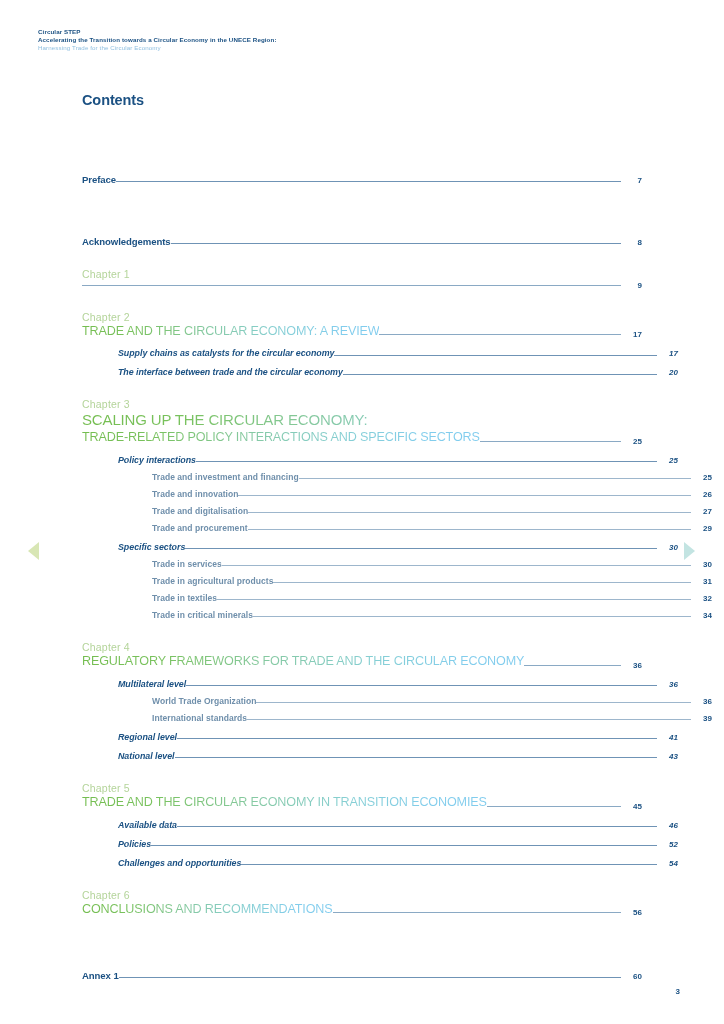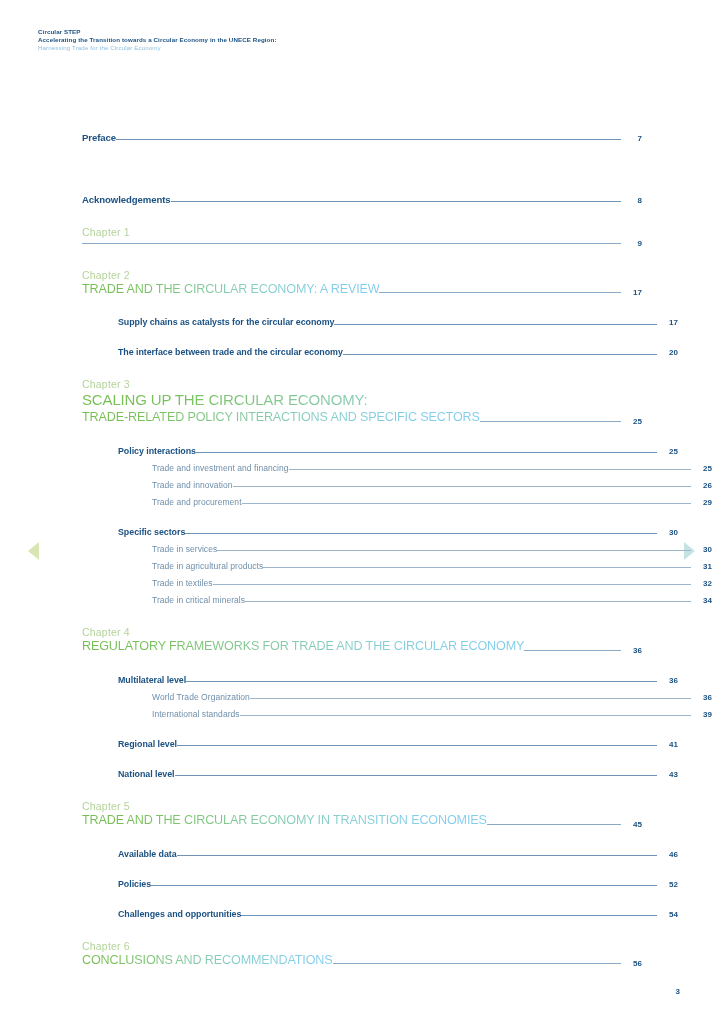--- a/index.html
+++ b/index.html
@@ -106,47 +106,48 @@
   
   .chapter .ctitle-line{
     font-size:12.6px;letter-spacing:-.15px;line-height:1.25;
     background:linear-gradient(90deg,#74bd4f 0%,#79c25e 18%,#86c9a2 42%,#86cfd4 66%,#82cdec 86%,#80ccee 100%);
     -webkit-background-clip:text;background-clip:text;
     color:transparent;-webkit-text-fill-color:transparent;
     white-space:nowrap;
   }
 
   
-  .lvl2{margin-left:36px;margin-top:20px;}
+  .lvl2{margin-left:36px;margin-top:9px;font-style:italic;}
   .lvl2 .lbl{
     font-size:8.9px;font-weight:bold;color:#1b5183;letter-spacing:-.05px;
   }
   .lvl2 .rule{border-bottom-color:#6f93b5;margin-bottom:2.5px;}
 
   
   .lvl3{margin-left:70px;margin-top:7px;}
   .lvl3 .lbl{
-    font-size:8.5px;font-weight:normal;color:#6f8fab;letter-spacing:.05px;
+    font-size:8.5px;font-weight:bold;color:#6f8fab;letter-spacing:.05px;
   }
   .lvl3 .rule{border-bottom-color:#9db6cc;margin-bottom:2.5px;}
   .gap-md{height:13px;}
 </style>
 </head>
 <body>
 
 <div class="runhead">
   <div class="rh1">Circular STEP</div>
   <div class="rh2">Accelerating the Transition towards a Circular Economy in the UNECE Region:</div>
   <div class="rh3">Harnessing Trade for the Circular Economy</div>
 </div>
 
 <div class="arrow arrow-left"></div>
 <div class="arrow arrow-right"></div>
 
 <div class="sheet">
+  <div class="contents-title">Contents</div>
   <div id="toc-body">
       <div class="row front">
         <span class="lbl">Preface</span>
         <span class="rule"></span>
         <span class="pg">7</span>
       </div>
       <div class="row front">
         <span class="lbl">Acknowledgements</span>
         <span class="rule"></span>
         <span class="pg">8</span>
@@ -193,20 +194,25 @@
           <span class="lbl">Trade and investment and financing</span>
           <span class="rule"></span>
           <span class="pg">25</span>
         </div>
         <div class="row lvl3">
           <span class="lbl">Trade and innovation</span>
           <span class="rule"></span>
           <span class="pg">26</span>
         </div>
         <div class="row lvl3">
+          <span class="lbl">Trade and digitalisation</span>
+          <span class="rule"></span>
+          <span class="pg">27</span>
+        </div>
+        <div class="row lvl3">
           <span class="lbl">Trade and procurement</span>
           <span class="rule"></span>
           <span class="pg">29</span>
         </div>
         <div class="row lvl2">
           <span class="lbl">Specific sectors</span>
           <span class="rule"></span>
           <span class="pg">30</span>
         </div>
         <div class="row lvl3">

